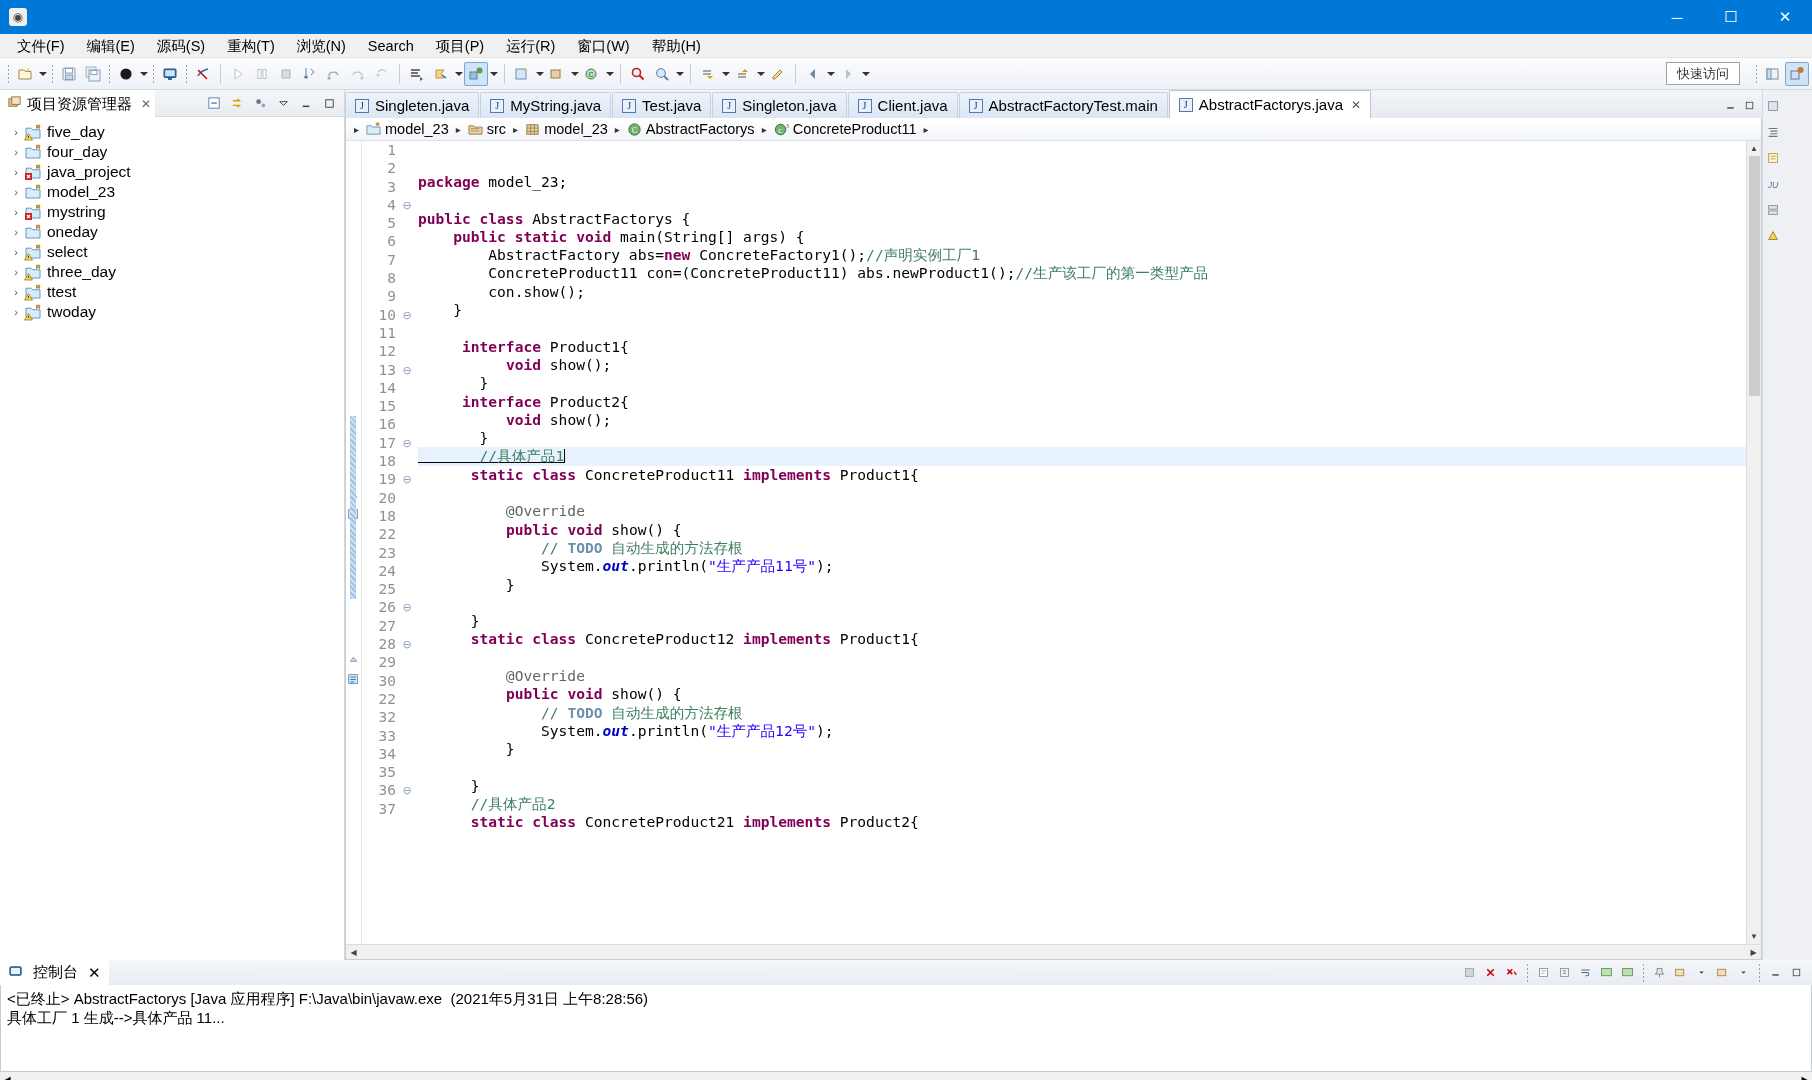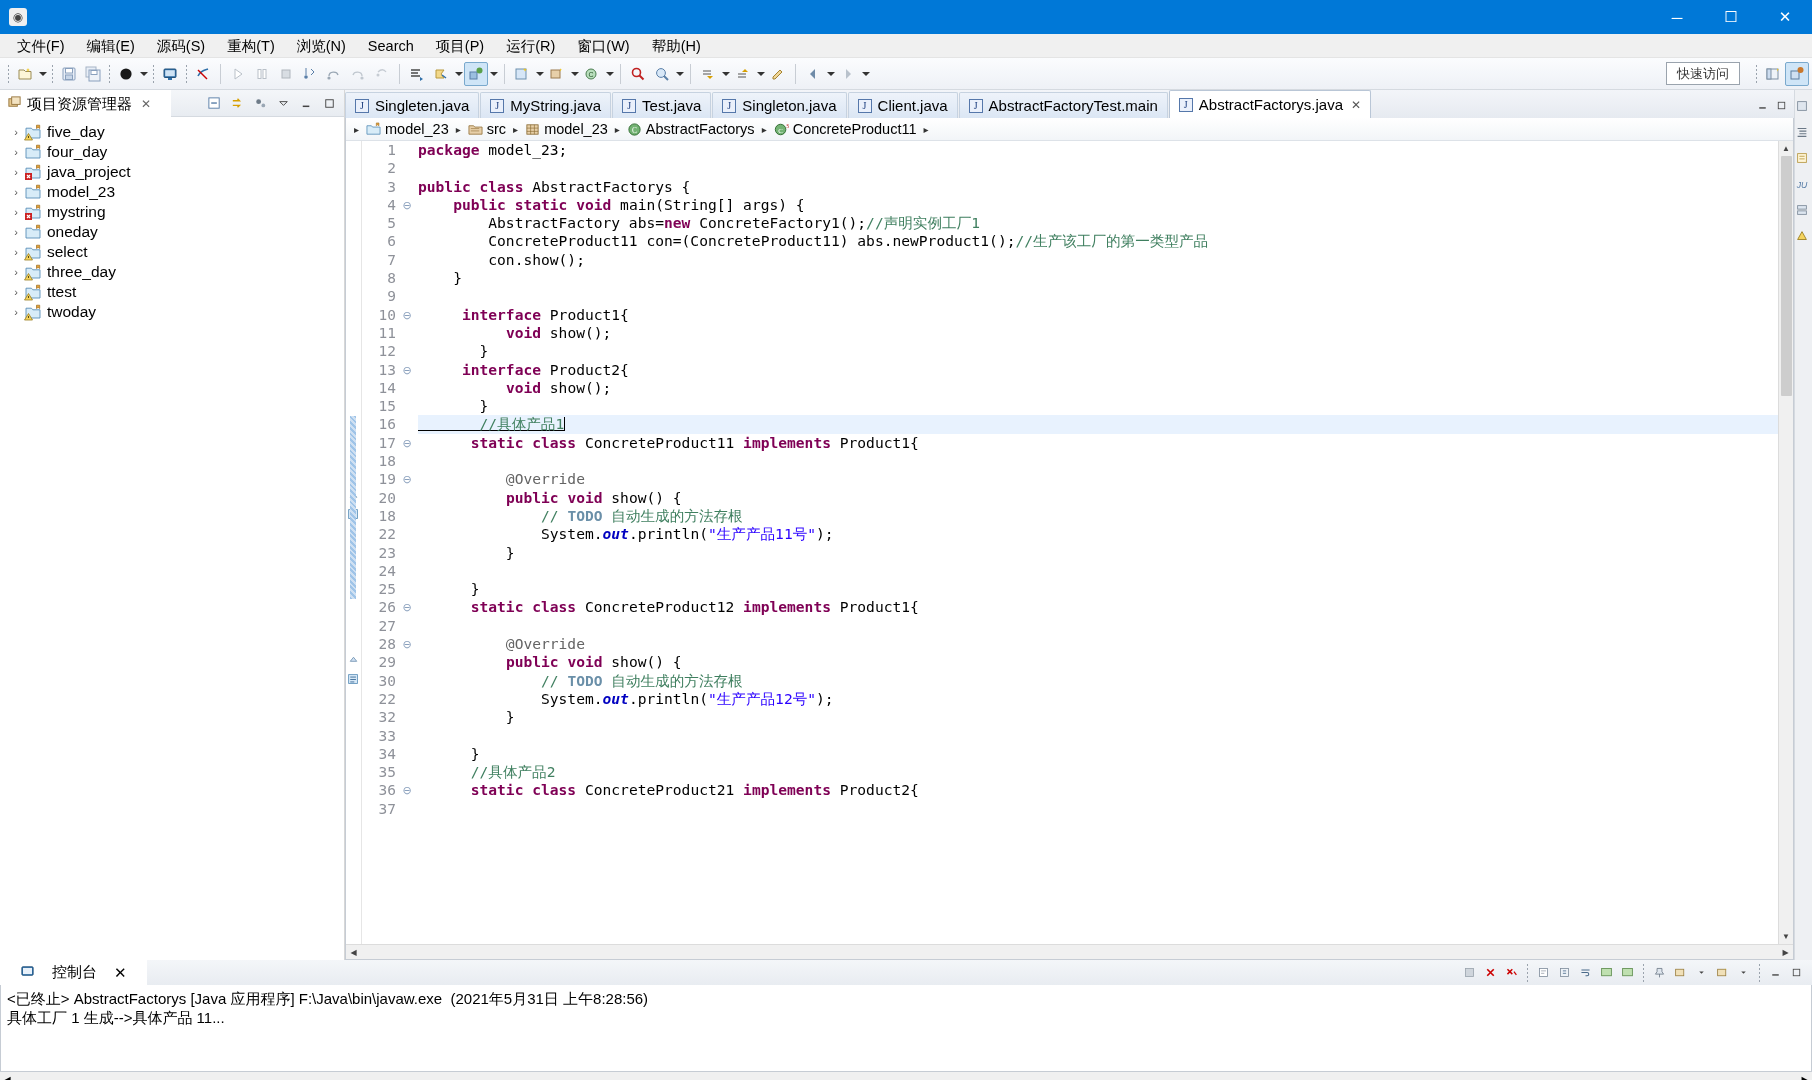--- a/index.html
+++ b/index.html
@@ -63,21 +63,21 @@
 
   
   .workbench { display:flex; height:870px; background:#f0f0f0; }
   .sidebar { width:345px; background:#fff; display:flex; flex-direction:column;
     border-right:1px solid #d7d7d7; }
   .view-tabs {
     height:27px; background:linear-gradient(#f4f6f9,#e8ecf1);
     display:flex;align-items:center; position:relative; border-bottom:1px solid #d5dae0;
   }
   .view-tab {
-    display:flex;align-items:center;gap:5px; height:27px; padding:0 20px 0 7px;
+    display:flex;align-items:center;gap:5px; height:27px; padding:0 4px 0 7px;
     background:#fff; font-size:15px; border-top:2px solid transparent;
   }
   .view-tab .close-x { font-size:12px;color:#666; margin-left:4px; }
   .view-tools { margin-left:auto; display:flex;align-items:center;gap:3px; padding-right:5px; }
   .tool-ico { width:20px;height:20px;display:flex;align-items:center;justify-content:center; }
   .tree { flex:1; overflow:hidden; padding-top:5px; font-size:15.5px; }
   .tree-row { display:flex;align-items:center; height:20px; padding-left:8px; }
   .twisty { width:16px; text-align:center; color:#5a5a5a; font-size:11px; }
   .proj-ico { width:18px;height:16px;margin-right:5px; position:relative; }
   .tree-label { line-height:20px; }
@@ -121,21 +121,21 @@
   .code-wrap { flex:1; display:flex; min-height:0; position:relative; overflow:hidden; }
   .marker-col { width:16px; background:#fff; border-right:1px solid #e6e6e6; position:relative; }
   .gutter {
     width:38px; background:#fff; text-align:right; padding-right:4px;
     color:#8e9199; font-family:"DejaVu Sans Mono", monospace; font-size:14.5px;
     position:relative;
   }
   .fold-col { width:14px; background:#fff; position:relative; }
   .code {
     flex:1; font-family:"DejaVu Sans Mono", monospace; font-size:14.6px;
-    white-space:pre; position:relative; overflow:hidden; padding-left:4px;
+    white-space:pre; position:relative; overflow:hidden; padding-left:4px;margin-top:32px;
   }
   .ln, .cl, .fl { height:18.3px; line-height:18.3px; }
   .cl.cur { background:#e8f2fe;text-decoration:underline; }
   .changebar { position:absolute; left:0; width:6px; }
 
   .kw { color:#7f0055; font-weight:bold; }
   .str { color:#2a00ff; }
   .cmt { color:#3f7f5f; }
   .todo { color:#6a8fa8; font-weight:bold; }
   .ann { color:#646464; }
@@ -147,32 +147,32 @@
     display:flex;flex-direction:column;align-items:center;
   }
   .vscroll .arrow { height:15px;width:15px;display:flex;align-items:center;justify-content:center;font-size:8px;color:#444; }
   .vscroll .thumbtrack { flex:1; width:15px; position:relative; }
   .vscroll .thumb { position:absolute; left:2px;right:2px; top:0; height:240px; background:#cdcdcd; border-radius:1px; }
   .hscroll { height:15px; background:#f0f0f0; border-top:1px solid #dcdcdc; display:flex; align-items:center; }
   .hscroll .arrow { width:15px;height:15px;display:flex;align-items:center;justify-content:center;font-size:8px;color:#444; }
   .hscroll .track { flex:1; }
 
   
-  .right-rail { width:18px; background:#eef0f3; border-left:1px solid #d5dae0;
-     display:flex; flex-direction:column; align-items:flex-end; padding-top:6px; gap:6px;font-style:italic; }
+  .right-rail { width:50px; background:#eef0f3; border-left:1px solid #d5dae0;
+     display:flex; flex-direction:column; align-items:flex-start; padding-top:6px; gap:6px;font-style:italic; }
   .rr-ico { width:20px;height:20px; display:flex;align-items:center;justify-content:center;
      font-size:12px; color:#556; }
 
   
   .console { height:127px; background:#f0f0f0; display:flex; flex-direction:column; }
   .console-tabs {
     height:25px; display:flex; align-items:center;
     background:linear-gradient(#f4f6f9,#e8ecf1); position:relative;
   }
-  .ctab { display:flex;align-items:center;gap:17px; height:25px; padding:0 20px; background:#fff;
+  .ctab { display:flex;align-items:center;gap:10px; height:25px; padding:0 8px; background:#fff;
      font-size:15px;text-align:right; }
   .ctools { margin-left:auto; display:flex; align-items:center; gap:2px; padding-right:6px; }
   .ctool { width:19px;height:19px;display:flex;align-items:center;justify-content:center;
      font-size:11px;color:#445; }
   .ctool.red { color:#c00; }
   .console-body { flex:1; background:#fff; border:1px solid #c6ccd4; border-top:none;
      font-size:15px; padding:4px 6px; line-height:19px; overflow:hidden; }
   .console-line { white-space:pre; }
 
   .console-hscroll { height:15px; background:#f0f0f0; display:flex;align-items:center; }

